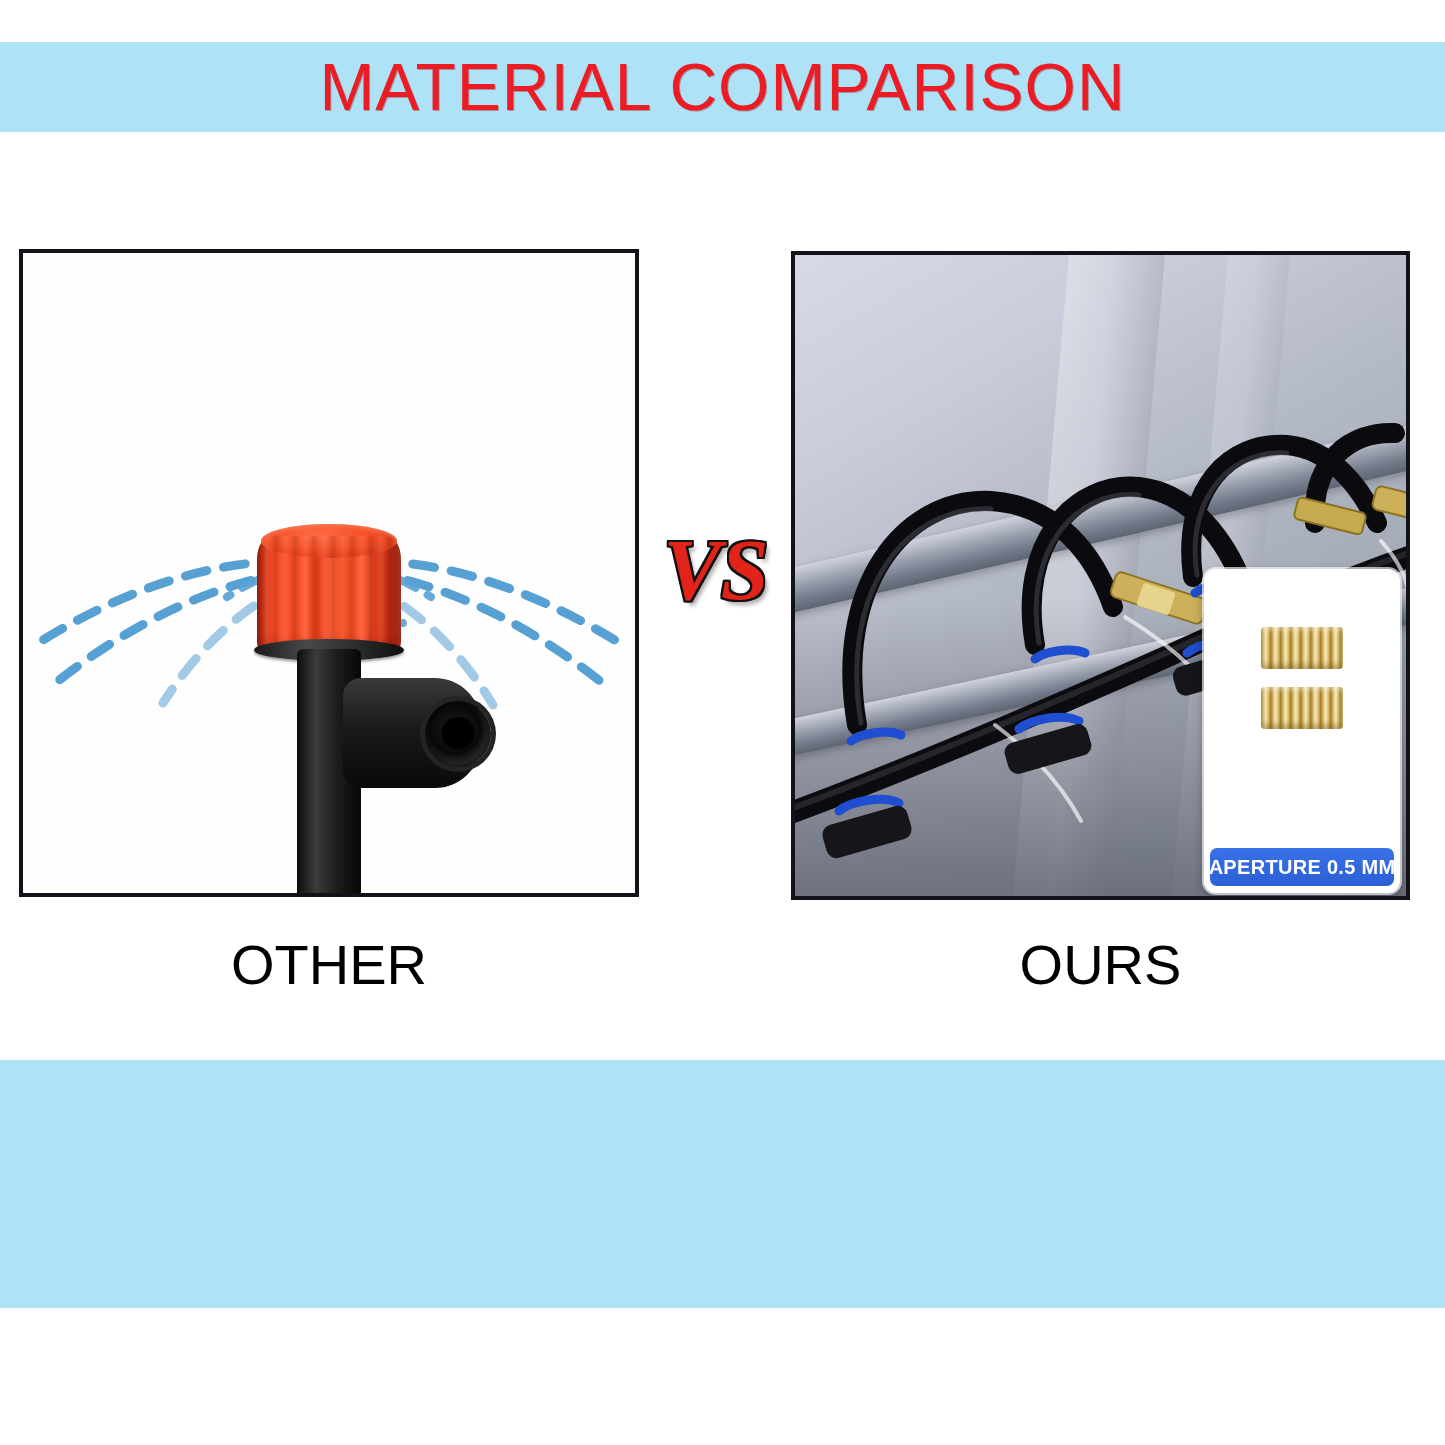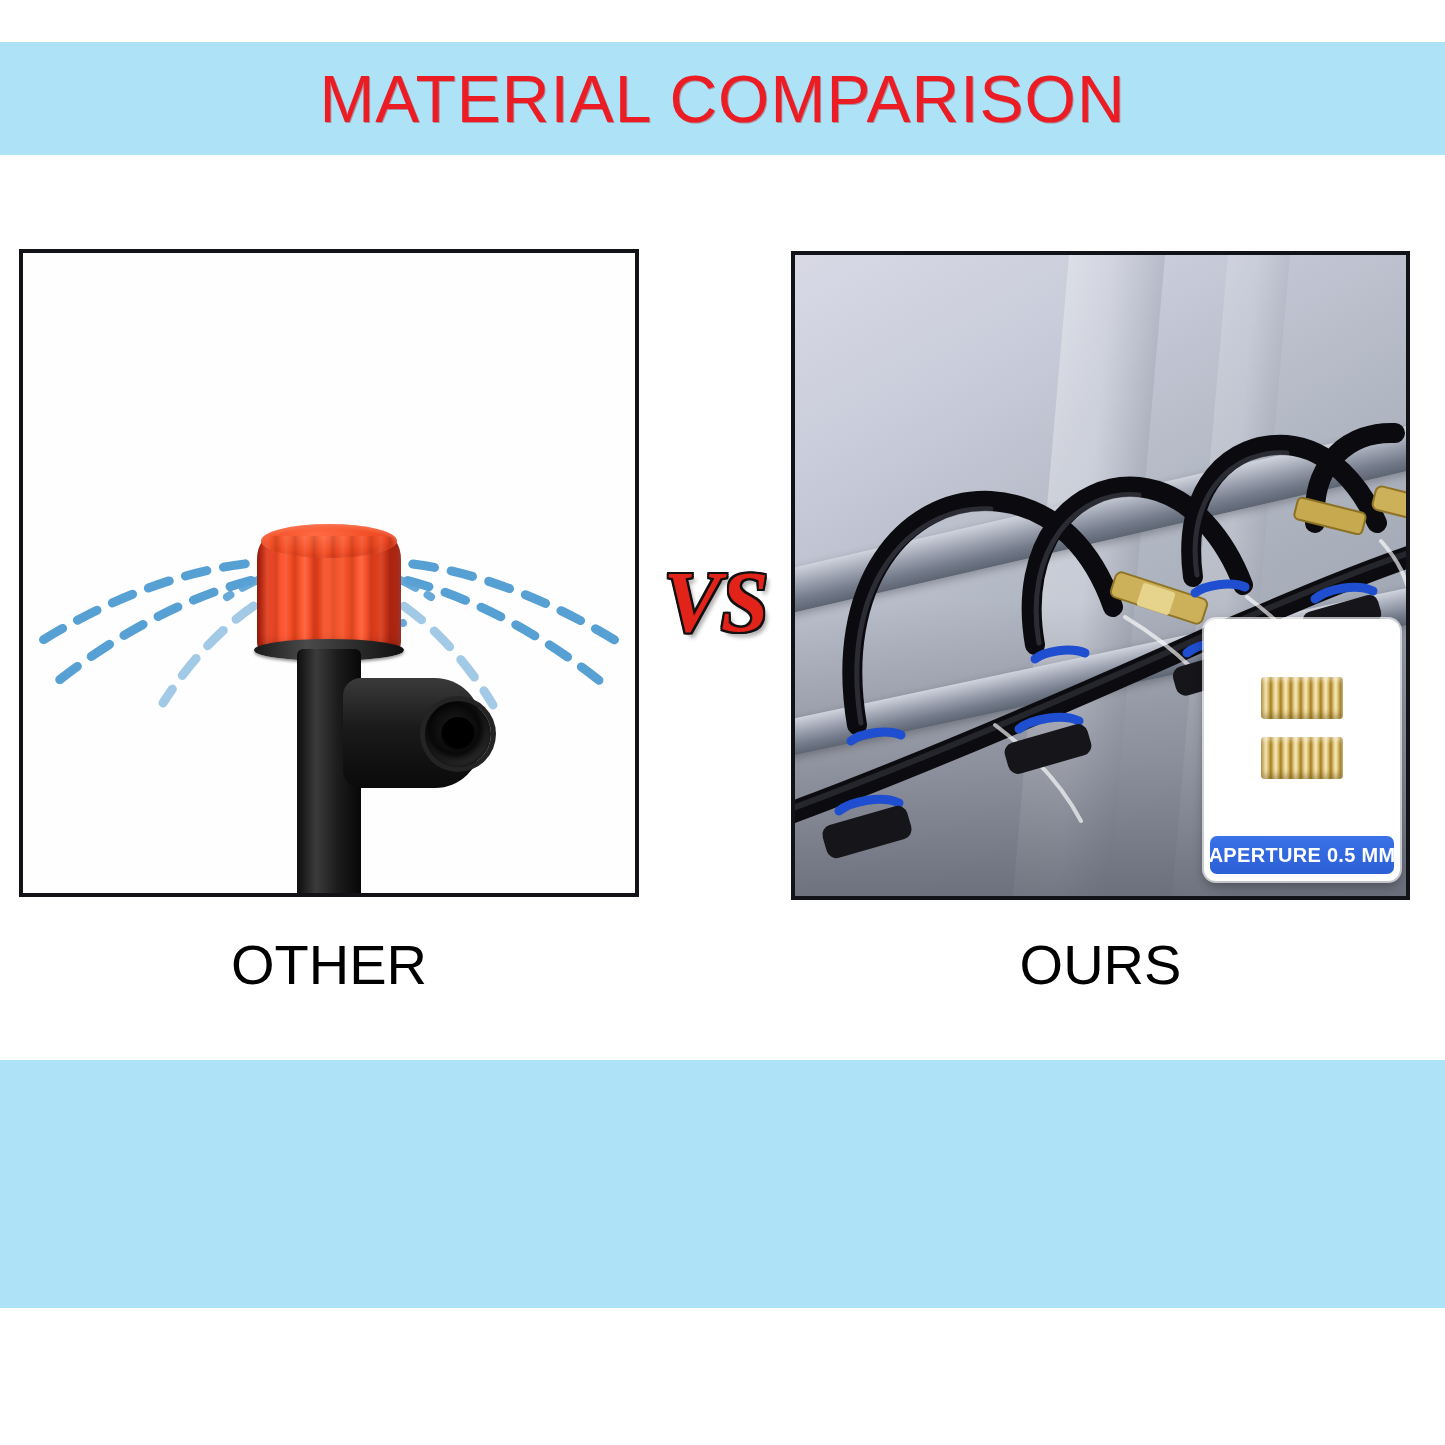--- a/index.html
+++ b/index.html
@@ -14,21 +14,21 @@
     position: relative;
     overflow: hidden;
   }
 
   
   .title-banner {
     position: absolute;
     left: 0;
     top: 42px;
     width: 1445px;
-    height: 113px;
+    height: 90px;
     background: #ade2f7;
     display: flex;
     align-items: center;
     justify-content: center;
   }
   .title-text {
     color: #ec1c24;
     font-size: 66px;
     font-weight: 400;
     letter-spacing: 1px;
@@ -156,21 +156,20 @@
     font-family: "Liberation Serif", serif;
     font-size: 86px;
     font-weight: bold;
     font-style: italic;
     color: #e2231a;
     line-height: 1;
     text-shadow:
       -2px -2px 0 #111, 2px -2px 0 #111, -2px 2px 0 #111, 2px 2px 0 #111,
       0 -2px 0 #111, 0 2px 0 #111, -2px 0 0 #111, 2px 0 0 #111,
       4px 5px 4px rgba(0,0,0,.35);
-    margin-top: 32px;
   }
 
   
   .photo-stage {
     position: absolute;
     inset: 0;
     background:
       linear-gradient(150deg,#d9d9e6 0%, #c9ccda 22%, #b4b9c6 45%, #a7adb9 62%, #9aa3b1 80%, #8e96a4 100%);
   }
   .floor-wash {
@@ -215,23 +214,23 @@
     position: absolute;
     inset: 0;
     width: 100%;
     height: 100%;
   }
 
   
   .inset-card {
     position: absolute;
     right: 6px;
-    bottom: 15px;
+    bottom: 3px;
     width: 196px;
-    height: 262px;
+    height: 324px;
     background: #ffffff;
     border-radius: 12px;
     box-shadow: 0 0 0 2px rgba(255,255,255,.65), 0 4px 12px rgba(0,0,0,.35);
     overflow: hidden;
   }
   .brass-nozzle {
     position: absolute;
     left: 50%;
     top: 16px;
     transform: translateX(-50%);

